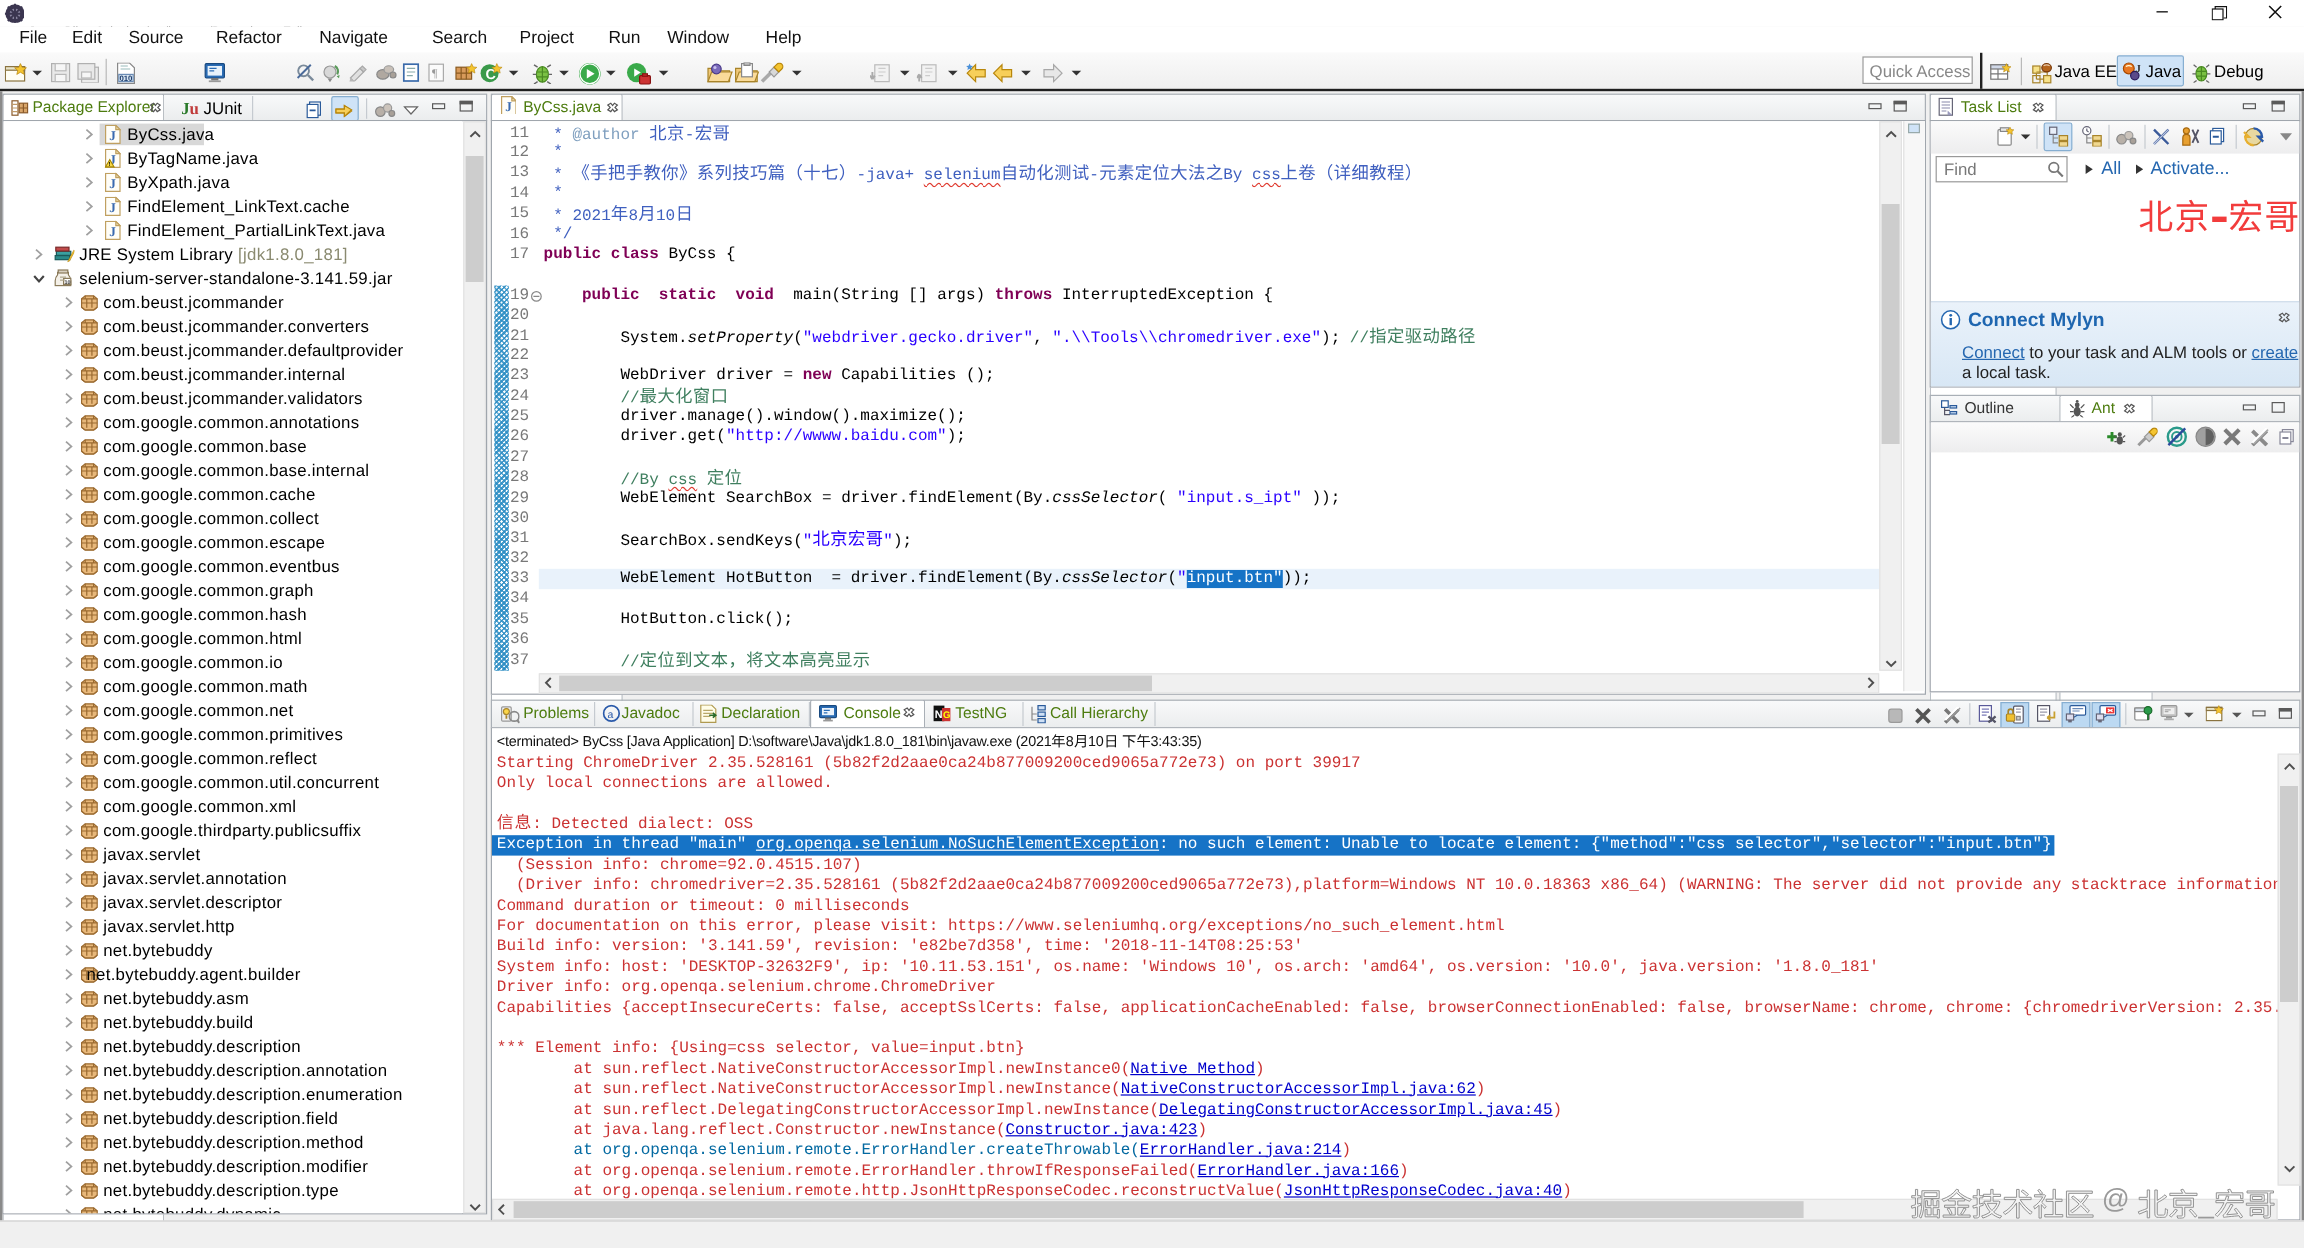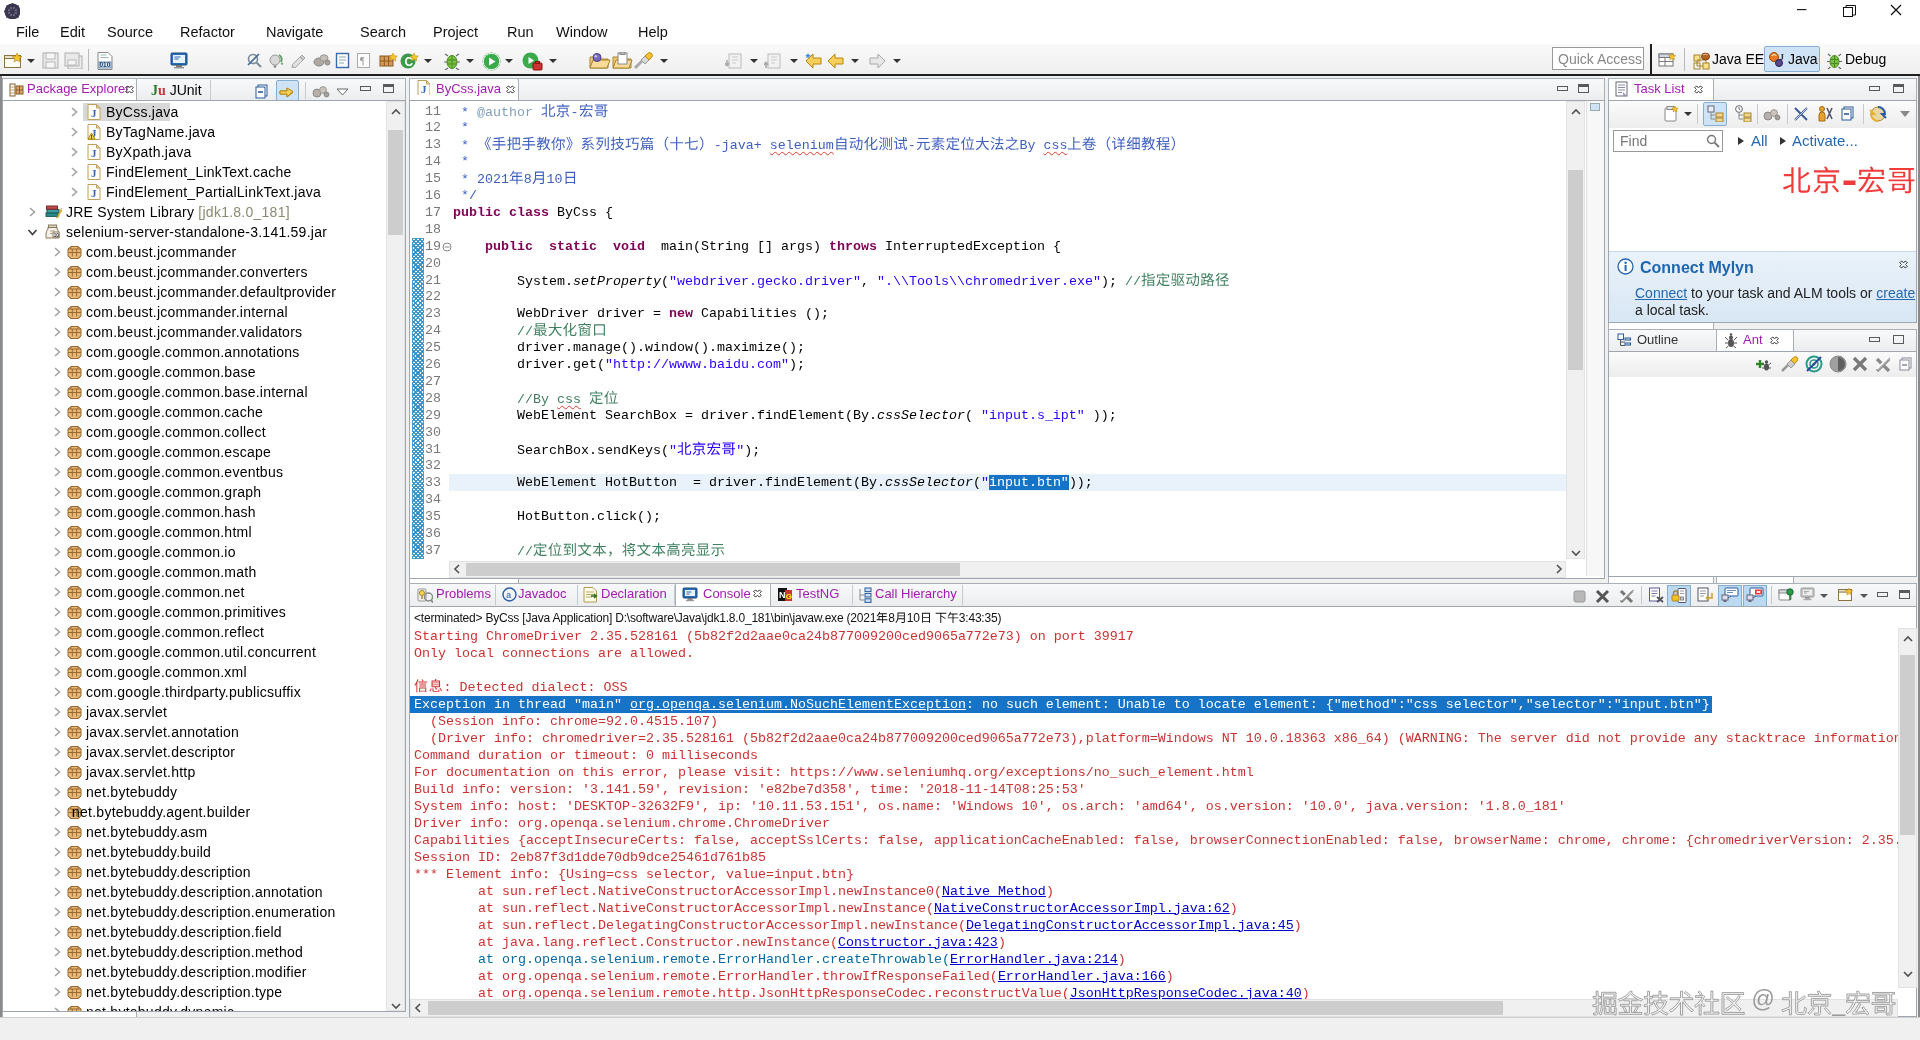--- a/index.html
+++ b/index.html
@@ -8,21 +8,21 @@
 svg{display:inline-block}
 #titlebar{left:0;top:0;width:1920px;height:22px;background:#fff;color:#000;font-size:15px}
 #menubar{left:0;top:22px;width:1920px;height:22px;background:#fff;font-size:14.5px}
 .mi{position:absolute;top:2px;color:#111}
 #toolbar{left:0;top:44px;width:1920px;height:30px;background:linear-gradient(#fafafa,#efefef)}
 #darkline{left:0;top:74px;width:1920px;height:2px;background:#1f1f1f}
 .panel{position:absolute;background:#fff;border:1px solid #a0a6ad}
 .tabrow{position:absolute;font-size:13px;background:linear-gradient(#f8f9fa,#ebedee);border:1px solid #a9afb6;border-bottom:1px solid #a9afb6}
 .tab{position:absolute;top:0;height:100%;}
 .tab.active{background:#fff;border-left:1px solid #a9afb6;border-right:1px solid #a9afb6;border-top:1px solid #a9afb6;border-radius:2px 2px 0 0;height:101%}
-.tablabel{position:absolute;top:4px;color:#a21caf;white-space:nowrap;font-size:13px}
+.tablabel{position:absolute;top:4px;color:#4d7c0f;white-space:nowrap;font-size:13px}
 .vline{position:absolute;width:1px;background:#b9b9b9}
 .kw{color:#7f0055;font-weight:bold}
 .str{color:#2a00ff}
 .com{color:#3f7f5f}
 .jdoc{color:#3f5fbf}
 .jtag{color:#7f9fbf}
 .it{font-style:italic}
 .wavyx, .wavy{text-decoration:underline wavy #e03c31;text-underline-offset:2px;text-decoration-thickness:1px}
 span.wavy{color:#3f7f5f}
 .jdocwx,.jdocw{text-decoration:underline wavy #e03c31;text-underline-offset:2px;text-decoration-thickness:1px;color:#3f5fbf}
@@ -859,23 +859,20 @@
         </svg></span>
 </div>
 <div class="ab" style="left:0;top:86.05px;width:1156px;height:17px">
 <span class="lno" style="top:1px">16</span>
 <span class="lcode" style="top:1px"><span class="jdoc"> */</span></span>
 </div>
 <div class="ab" style="left:0;top:102.95px;width:1156px;height:17px">
 <span class="lno" style="top:1px">17</span>
 <span class="lcode" style="top:1px"><span class="kw">public class </span><span>ByCss {</span></span>
 </div>
-<div class="ab" style="left:0;top:119.85px;width:1156px;height:17px">
-<span class="lno" style="top:1px">18</span>
-</div>
 <div class="ab" style="left:0;top:136.75px;width:1156px;height:17px">
 <span class="lno" style="top:1px">19</span>
 <svg class="ab" style="left:32px;top:4px" width="10" height="10">
         <circle cx="5" cy="5" r="4" fill="#fff" stroke="#888"></circle>
         <path d="M2.5 5 h5" stroke="#888"></path>
       </svg>
 <span class="lcode" style="top:1px"><span>    </span><span class="kw">public  static  void  </span><span>main(String [] args) </span><span class="kw">throws </span><span>InterruptedException {</span></span>
 </div>
 <div class="ab" style="left:0;top:153.65px;width:1156px;height:17px">
 <span class="lno" style="top:1px">20</span>
@@ -1305,21 +1302,20 @@
 <div class="ab" style="left:0;top:88.5px;width:1302px;height:17px;background:#1673c6"></div>
 <div class="cline" style="left:4px;top:88.5px;position:absolute"><span style="color:#fff">Exception in thread "main" </span><span style="color:#fff;text-decoration:underline">org.openqa.selenium.NoSuchElementException</span><span style="color:#fff">: no such element: Unable to locate element: {"method":"css selector","selector":"input.btn"}</span></div>
 <div class="cline" style="left:4px;top:105.5px"><span style="color:#cb3232"><span>  (Session info: chrome=92.0.4515.107)</span></span></div>
 <div class="cline" style="left:4px;top:122.5px"><span style="color:#cb3232"><span>  (Driver info: chromedriver=2.35.528161 (5b82f2d2aae0ca24b877009200ced9065a772e73),platform=Windows NT 10.0.18363 x86_64) (WARNING: The server did not provide any stacktrace information</span></span></div>
 <div class="cline" style="left:4px;top:139.5px"><span style="color:#cb3232"><span>Command duration or timeout: 0 milliseconds</span></span></div>
 <div class="cline" style="left:4px;top:156.5px"><span style="color:#cb3232"><span>For documentation on this error, please visit: https://www.seleniumhq.org/exceptions/no_such_element.html</span></span></div>
 <div class="cline" style="left:4px;top:173.5px"><span style="color:#cb3232"><span>Build info: version: '3.141.59', revision: 'e82be7d358', time: '2018-11-14T08:25:53'</span></span></div>
 <div class="cline" style="left:4px;top:190.5px"><span style="color:#cb3232"><span>System info: host: 'DESKTOP-32632F9', ip: '10.11.53.151', os.name: 'Windows 10', os.arch: 'amd64', os.version: '10.0', java.version: '1.8.0_181'</span></span></div>
 <div class="cline" style="left:4px;top:207.5px"><span style="color:#cb3232"><span>Driver info: org.openqa.selenium.chrome.ChromeDriver</span></span></div>
 <div class="cline" style="left:4px;top:224.5px"><span style="color:#cb3232"><span>Capabilities {acceptInsecureCerts: false, acceptSslCerts: false, applicationCacheEnabled: false, browserConnectionEnabled: false, browserName: chrome, chrome: {chromedriverVersion: 2.35.</span></span></div>
-<div class="cline" style="left:4px;top:241.5px"><span style="color:#cb3232"><span>Session ID: 2eb87f3d1dde70db9dce25461d761b85</span></span></div>
 <div class="cline" style="left:4px;top:258.5px"><span style="color:#cb3232"><span>*** Element info: {Using=css selector, value=input.btn}</span></span></div>
 <div class="cline" style="left:4px;top:275.5px"><span style="color:#cb3232"><span>        at sun.reflect.NativeConstructorAccessorImpl.newInstance0(</span></span><span class="lk"><span>Native Method</span></span><span style="color:#cb3232"><span>)</span></span></div>
 <div class="cline" style="left:4px;top:292.5px"><span style="color:#cb3232"><span>        at sun.reflect.NativeConstructorAccessorImpl.newInstance(</span></span><span class="lk"><span>NativeConstructorAccessorImpl.java:62</span></span><span style="color:#cb3232"><span>)</span></span></div>
 <div class="cline" style="left:4px;top:309.5px"><span style="color:#cb3232"><span>        at sun.reflect.DelegatingConstructorAccessorImpl.newInstance(</span></span><span class="lk"><span>DelegatingConstructorAccessorImpl.java:45</span></span><span style="color:#cb3232"><span>)</span></span></div>
 <div class="cline" style="left:4px;top:326.5px"><span style="color:#cb3232"><span>        at java.lang.reflect.Constructor.newInstance(</span></span><span class="lk"><span>Constructor.java:423</span></span><span style="color:#cb3232"><span>)</span></span></div>
 <div class="cline" style="left:4px;top:343.5px"><span style="color:#0369a1"><span>        at org.openqa.selenium.remote.ErrorHandler.createThrowable(</span></span><span class="lk"><span>ErrorHandler.java:214</span></span><span style="color:#cb3232"><span>)</span></span></div>
 <div class="cline" style="left:4px;top:360.5px"><span style="color:#cb3232"><span>        at org.openqa.selenium.remote.ErrorHandler.throwIfResponseFailed(</span></span><span class="lk"><span>ErrorHandler.java:166</span></span><span style="color:#cb3232"><span>)</span></span></div>
 <div class="cline" style="left:4px;top:377.5px"><span style="color:#cb3232"><span>        at org.openqa.selenium.remote.http.JsonHttpResponseCodec.reconstructValue(</span></span><span class="lk"><span>JsonHttpResponseCodec.java:40</span></span><span style="color:#cb3232"><span>)</span></span></div>
 </div>
 <div class="scroll" style="left:1898px;top:628px;width:19px;height:360px"></div>

